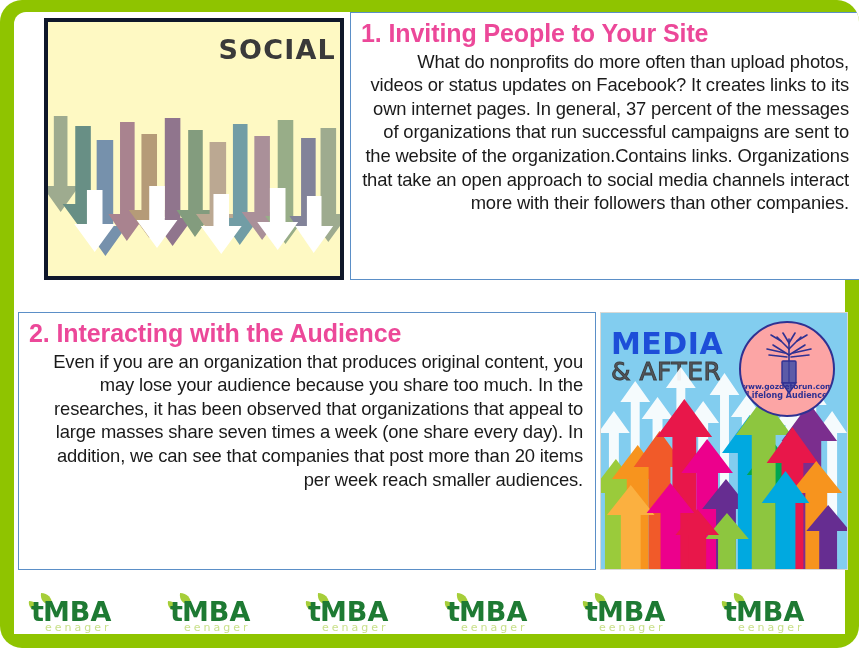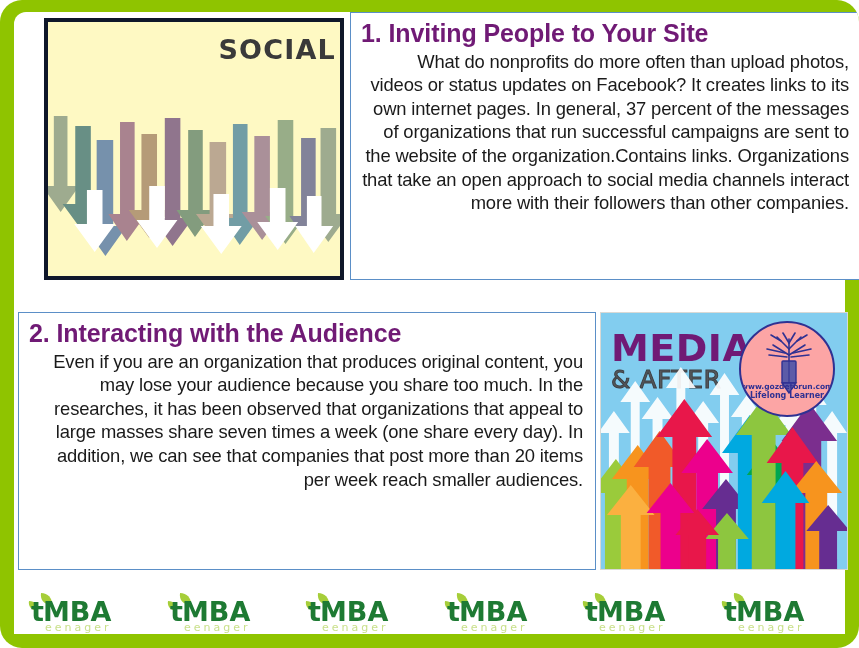--- a/index.html
+++ b/index.html
@@ -85,22 +85,22 @@
     width: 248px; height: 258px;
     background: #82CDEF;
     border: 1px solid #d9d9d5;
     overflow: hidden;
   }
   .card2-img .hdr {
     position: absolute; left: 10px; top: 16px;
     line-height: 1.0;
   }
   .card2-img .hdr .l1 {
-    font-size: 38px; font-weight: bold; letter-spacing: 0.5px;
-    color: #701a75;
+    font-size: 30px; font-weight: bold; letter-spacing: 0.5px;
+    color: #1d4ed8;
     font-family: "DejaVu Sans", sans-serif;
   }
   .card2-img .hdr .l2 {
     font-size: 25px; letter-spacing: 0.5px;
     color: #55585c;
     -webkit-text-stroke: 1px #3d4044;
     font-family: "DejaVu Sans", sans-serif;
   }
   .arrows-up { position: absolute; left: 0; bottom: 0; width: 100%; height: 210px; }
 
@@ -120,21 +120,21 @@
     font-family: "DejaVu Sans", sans-serif;
     line-height: 1.25;
   }
   .badge .btxt .u { font-size: 7.5px; font-weight: bold; }
   .badge .btxt .s { font-size: 8px; font-weight: bold; }
 
   
   .title {
     font-size: 25px;
     font-weight: bold;
-    color: #701a75;
+    color: #ec4899;
     letter-spacing: -0.1px;
     line-height: 1.18;
     margin-bottom: 1px;
   }
   .body {
     font-size: 18.4px;
     color: #1a1a1a;
     line-height: 1.285;
     letter-spacing: -0.15px;
     text-align: right;
@@ -327,21 +327,21 @@
             </g>
             <g fill="#5B5BA8" stroke="#2F3192" stroke-width="1.4">
               <rect x="41" y="38" width="14" height="22" rx="1"></rect>
               <path d="M41 60 h14 l-7 10z"></path>
             </g>
             <line x1="48" y1="38" x2="48" y2="60" stroke="#2F3192" stroke-width="1"></line>
             </svg><div></div>
           
           <div class="btxt">
             <div class="u">www.gozdetorun.com</div>
-            <div class="s">Lifelong Learner</div>
+            <div class="s">Lifelong Audience</div>
           </div>
         </div>
       </div>
     </div>
   </div>
 
   <div class="footer">
     <div class="logo"><svg viewBox="0 0 120 44" width="120" height="44">
           <g fill="#A6CE39">
             <path d="M18 4c7 0 11 5 11 11-7 1-12-3-11-11z"></path>

